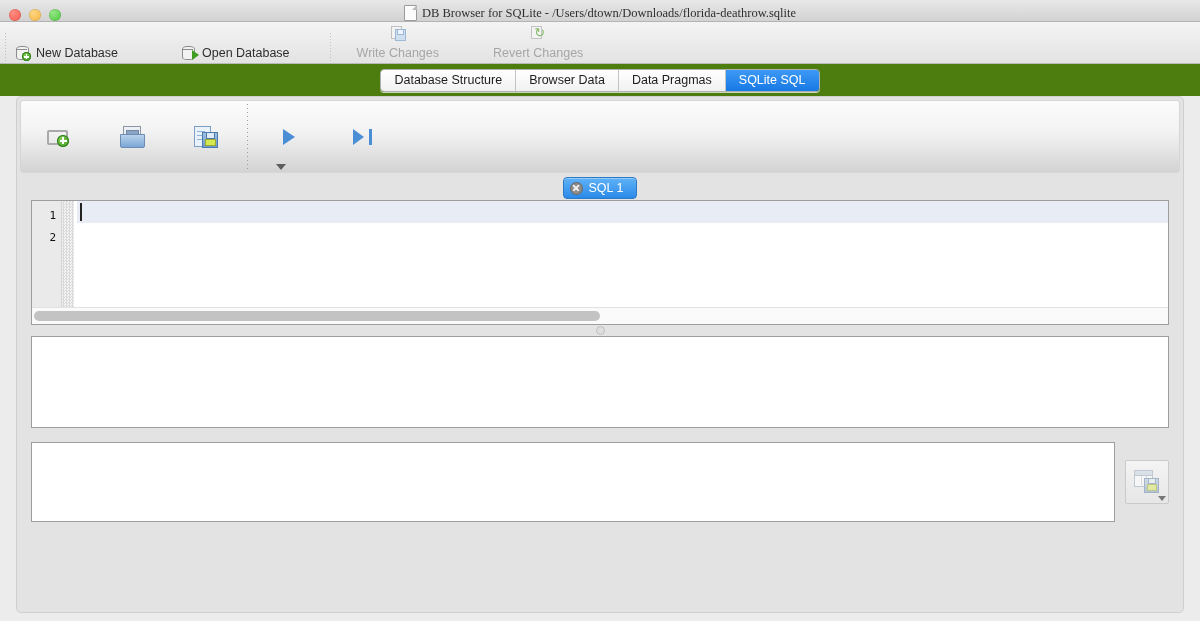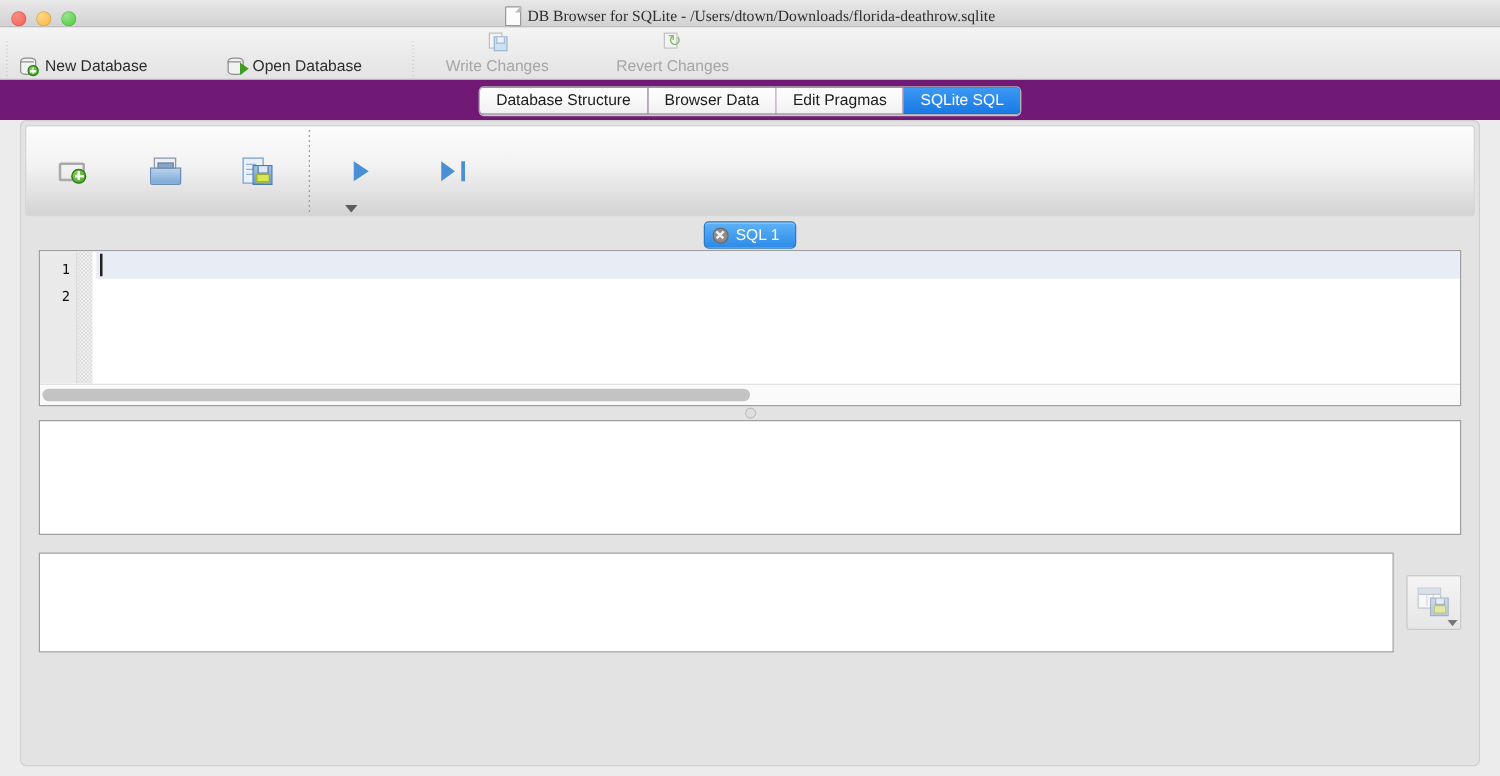--- a/index.html
+++ b/index.html
@@ -167,21 +167,21 @@
     position:absolute; left:3px; top:1px;
     font-size: 13px; color:#86bb6b; line-height: 12px;
   }
 
   
   .tabstrip {
     height: 32px;
     display: flex;
     align-items: center;
     justify-content: center;
-    background: #701a75;
+    background: #4d7c0f;
     flex: 0 0 auto;
   }
   .tabs {
     display: flex;
     border: 1px solid #b0b0b0;
     border-radius: 4px;
     overflow: hidden;
     box-shadow: 0 1px 0 rgba(255,255,255,.7);
     height: 21px;
   }
@@ -597,21 +597,21 @@
           <span class="ar">↻</span>
       </span>
       <span>Revert Changes</span>
     </div>
   </div>
 
   <div class="tabstrip">
     <div class="tabs">
       <div class="tab">Database Structure</div>
       <div class="tab">Browser Data</div>
-      <div class="tab">Edit Pragmas</div>
+      <div class="tab">Data Pragmas</div>
       <div class="tab active">SQLite SQL</div>
     </div>
   </div>
 
   <div class="content">
     <div class="panel">
 
       <div class="sqlbar">
         <div class="sqlbar-group">
           <div class="sql-btn">

